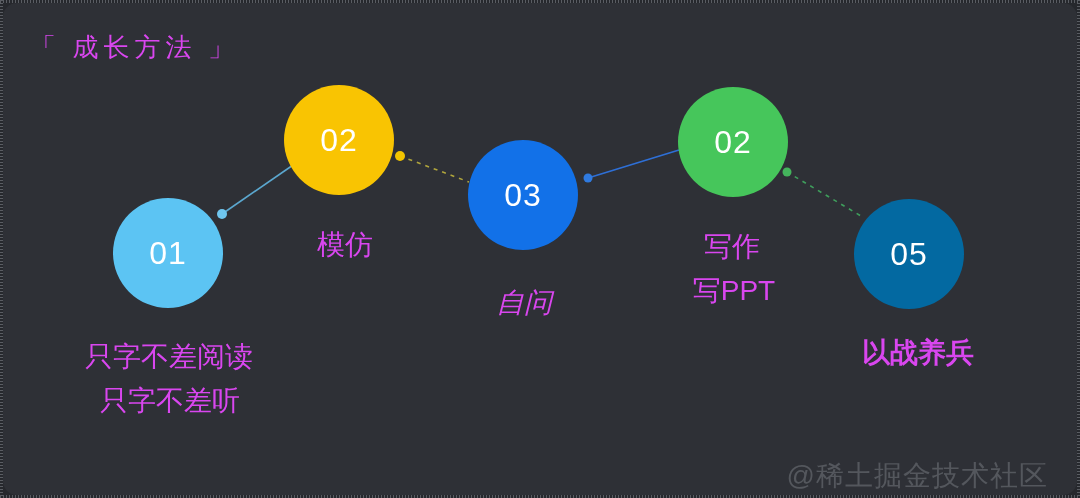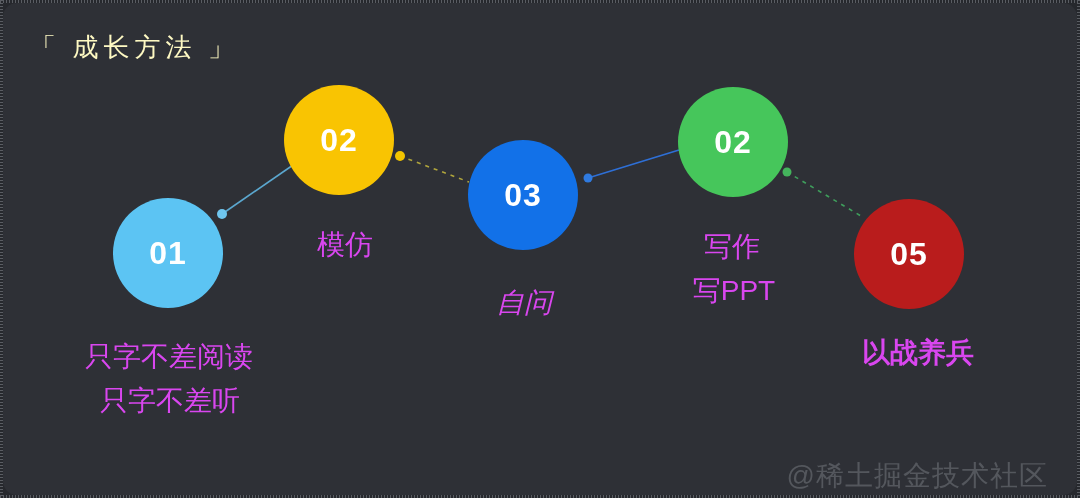--- a/index.html
+++ b/index.html
@@ -22,33 +22,33 @@
     background: repeating-linear-gradient(90deg, #5a5d63 0 1px, transparent 1px 3px); }
   .edge.v { top: 0; height: 100%; width: 3px;
     background: repeating-linear-gradient(180deg, #5a5d63 0 1px, transparent 1px 3px); }
   .edge.top { top: 0; } .edge.bottom { bottom: 0; }
   .edge.left { left: 0; } .edge.right { right: 0; }
 
   .title {
     position: absolute; left: 30px; top: 30px;
     font-family: "Liberation Serif", "DejaVu Serif", serif;
     font-size: 26px; letter-spacing: 5px;
-    color: #fef9c3;
+    color: #d946ef;
     z-index: 3;
     text-align: right;
   }
   svg.connectors { position: absolute; left: 0; top: 0; z-index: 1; }
   .step-circle {
     position: absolute; width: 110px; height: 110px;
     border-radius: 50%;
     display: flex; align-items: center; justify-content: center;
     z-index: 2;
   }
   .step-number {
-    color: #ffffff; font-size: 32px; letter-spacing: 1px; font-weight: 700;
+    color: #ffffff; font-size: 32px; letter-spacing: 1px; font-weight: 400;
   }
   .step-label {
     position: absolute; transform: translateX(-50%);
     color: #d946ef; font-size: 28px; white-space: nowrap;
     z-index: 2;
   }
   .watermark {
     position: absolute; right: 32px; top: 457px;
     color: #54575d; font-size: 28px; letter-spacing: 1px;
     z-index: 3;
@@ -84,21 +84,21 @@
 </div>
 <div class="step-circle" style="left: 284px; top: 85px; background-color: rgb(249, 196, 2);">
   <span class="step-number">02</span>
 </div>
 <div class="step-circle" style="left: 468px; top: 140px; background-color: rgb(18, 113, 232); text-align: right;">
   <span class="step-number">03</span>
 </div>
 <div class="step-circle" style="left: 678px; top: 87px; background-color: rgb(70, 198, 91);">
   <span class="step-number">02</span>
 </div>
-<div class="step-circle" style="left: 854px; top: 199px; background-color: #b91c1c; justify-content: center;">
+<div class="step-circle" style="left: 854px; top: 199px; background-color: #0369a1; justify-content: center;">
   <span class="step-number">05</span>
 </div>
 
 <div class="step-label" style="left:169px; top:338px;">只字不差阅读</div>
 <div class="step-label" style="left:170px; top:382px;">只字不差听</div>
 
 <div class="step-label" style="left:345px; top:226px;">模仿</div>
 
 <div class="step-label" style="left:524px; top:284px;font-style:italic;">自问</div>
 

